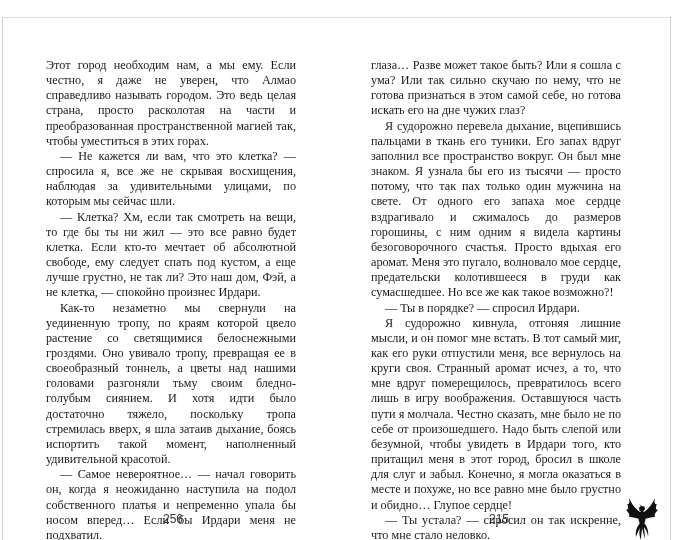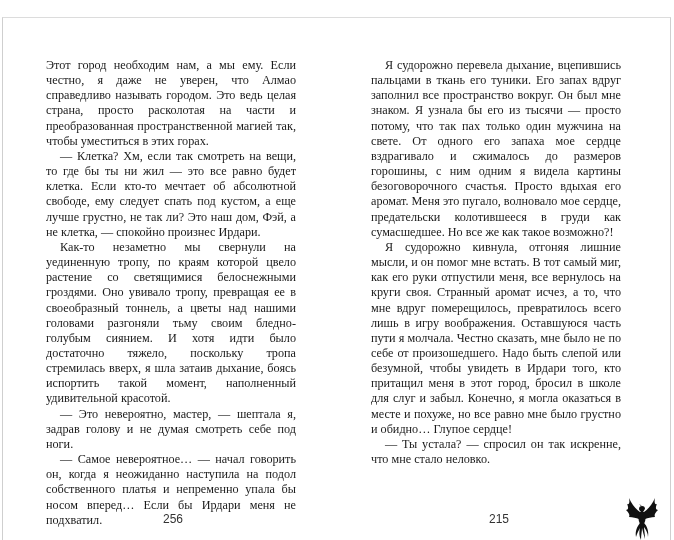--- a/index.html
+++ b/index.html
@@ -70,32 +70,34 @@
     }
   </style>
 </head>
 <body>
 
 <div class="spread">
 
   <div class="page page-left">
     <div class="text-block">
       <p class="para no-indent">Этот город необходим нам, а мы ему. Если честно, я даже не уверен, что Алмао справедливо называть городом. Это ведь целая страна, просто расколотая на части и преобразованная пространственной магией так, чтобы уместиться в этих горах.</p>
+      <p class="para">— Не кажется ли вам, что это клетка? — спросила я, все же не скрывая восхищения, наблюдая за удивительными улицами, по которым мы сейчас шли.</p>
       <p class="para">— Клетка? Хм, если так смотреть на вещи, то где бы ты ни жил — это все равно будет клетка. Если кто-то мечтает об абсолютной свободе, ему следует спать под кустом, а еще лучше грустно, не так ли? Это наш дом, Фэй, а не клетка, — спокойно произнес Ирдари.</p>
       <p class="para">Как-то незаметно мы свернули на уединенную тропу, по краям которой цвело растение со светящимися белоснежными гроздями. Оно увивало тропу, превращая ее в своеобразный тоннель, а цветы над нашими головами разгоняли тьму своим бледно-голубым сиянием. И хотя идти было достаточно тяжело, поскольку тропа стремилась вверх, я шла затаив дыхание, боясь испортить такой момент, наполненный удивительной красотой.</p>
-      <p class="para">— Это невероятно, мастер, — шептала я, задрав голову и не думая смотреть себе под ноги.</p>
       <p class="para">— Самое невероятное… — начал говорить он, когда я неожиданно наступила на подол собственного платья и непременно упала бы носом вперед… Если бы Ирдари меня не подхватил.</p>
 
     </div>
     <div class="page-number">256</div>
   </div>
 
   <div class="page page-right">
     <div class="text-block">
+      <p class="para no-indent">глаза… Разве может такое быть? Или я сошла с ума? Или так сильно скучаю по нему, что не готова признаться в этом самой себе, но готова искать его на дне чужих глаз?</p>
       <p class="para">Я судорожно перевела дыхание, вцепившись пальцами в ткань его туники. Его запах вдруг заполнил все пространство вокруг. Он был мне знаком. Я узнала бы его из тысячи — просто потому, что так пах только один мужчина на свете. От одного его запаха мое сердце вздрагивало и сжималось до размеров горошины, с ним одним я видела картины безоговорочного счастья. Просто вдыхая его аромат. Меня это пугало, волновало мое сердце, предательски колотившееся в груди как сумасшедшее. Но все же как такое возможно?!</p>
+      <p class="para">— Ты в порядке? — спросил Ирдари.</p>
       <p class="para">Я судорожно кивнула, отгоняя лишние мысли, и он помог мне встать. В тот самый миг, как его руки отпустили меня, все вернулось на круги своя. Странный аромат исчез, а то, что мне вдруг померещилось, превратилось всего лишь в игру воображения. Оставшуюся часть пути я молчала. Честно сказать, мне было не по себе от произошедшего. Надо быть слепой или безумной, чтобы увидеть в Ирдари того, кто притащил меня в этот город, бросил в школе для слуг и забыл. Конечно, я могла оказаться в месте и похуже, но все равно мне было грустно и обидно… Глупое сердце!</p>
       <p class="para">— Ты устала? — спросил он так искренне, что мне стало неловко.</p>
 
     </div>
     <div class="page-number">215</div>
 
     <svg class="phoenix" viewBox="0 0 32 46" xmlns="http://www.w3.org/2000/svg">
       <g fill="#111111">
 
         <path d="M14 17 C10 14, 6 10, 3 3 C4 8, 3 10, 1 9 C3 13, 2 15, 0 15 C3 18, 4 20, 3 22 C7 22, 10 23, 13 24 Z"></path>

